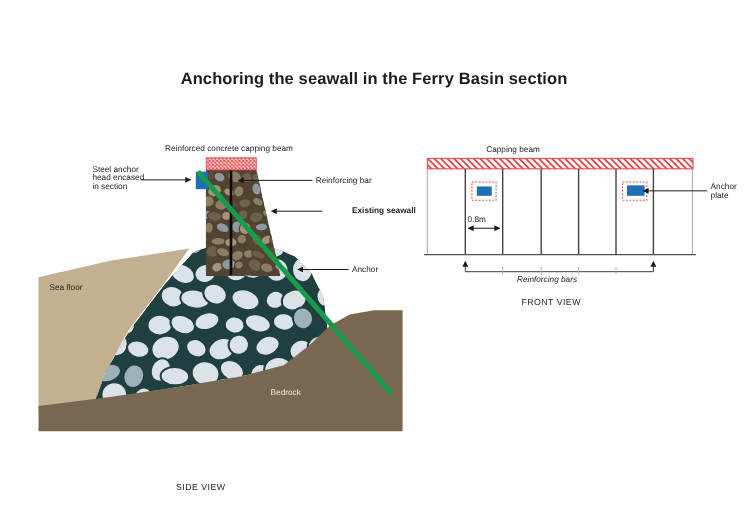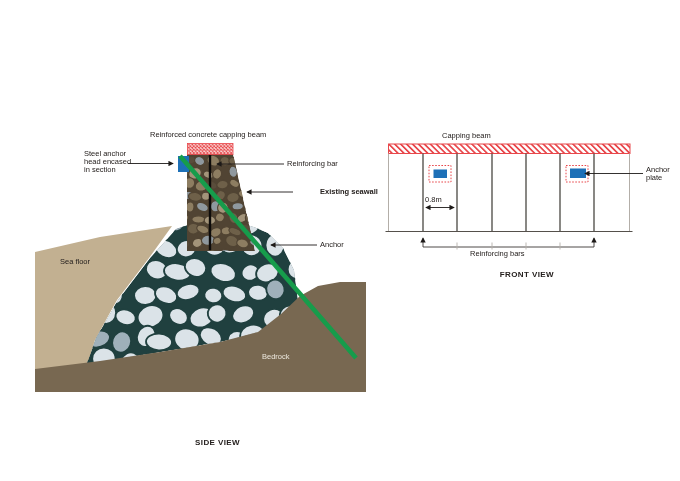--- a/index.html
+++ b/index.html
@@ -15,24 +15,24 @@
     position:absolute;left:0;right:0;top:63px;text-align:center;
     font-size:15px;font-weight:bold;color:#1d1a18;letter-spacing:.1px;
   }
   .lbl{
     position:absolute;font-size:7.5px;line-height:8px;color:#26211f;
     white-space:pre-line;
   }
   .lbl.center{text-align:left;}
   .lbl.bold{font-weight:bold;padding-left:24px;}
   .caption{
-    position:absolute;font-size:8px;font-weight:bold;letter-spacing:.4px;
-    text-align:right;color:#26211f;
-  }
-  .lbl.light{color:#ece7dd;margin-left:16px;}
+    position:absolute;font-size:8px;font-weight:normal;letter-spacing:.4px;
+    text-align:left;color:#26211f;
+  }
+  .lbl.light{color:#ece7dd;}
 </style>
 </head>
 <body>
 
 <div class="stage">
 
   <svg class="scene" width="680" height="481" viewBox="0 0 680 481">
     <defs>
       <pattern id="diagHatch" width="4.2" height="4.2" patternUnits="userSpaceOnUse" patternTransform="rotate(-45)">
         <rect width="4.2" height="4.2" fill="#ffffff"></rect>
@@ -251,31 +251,32 @@
       </g>
       <g stroke="#b5b1ac" stroke-width="0.9">
         <line x1="457" y1="242.5" x2="457" y2="249.5"></line>
         <line x1="492" y1="242.5" x2="492" y2="249.5"></line>
         <line x1="526" y1="242.5" x2="526" y2="249.5"></line>
         <line x1="560" y1="242.5" x2="560" y2="249.5"></line>
       </g>
     </g>
   </svg>
 
+  <div class="title">Anchoring the seawall in the Ferry Basin section</div>
 
   <div class="lbl center" style="left:150px;top:131px;width:121px;">Reinforced concrete capping beam</div>
   <div class="lbl" style="left:84px;top:150px;width:50px;">Steel anchor
 head encased
 in section</div>
   <div class="lbl" style="left:287px;top:160px;">Reinforcing bar</div>
   <div class="lbl bold" style="left:296px;top:188px;">Existing seawall</div>
   <div class="lbl" style="left:320px;top:241px;">Anchor</div>
-  <div class="lbl" style="left:60px;top:258px;">Sea floor</div>
+  <div class="lbl" style="left:45px;top:258px;">Sea floor</div>
   <div class="lbl light" style="left:246px;top:353px;">Bedrock</div>
   <div class="caption" style="left:160px;top:406px;width:80px;margin-top:32px;">SIDE VIEW</div>
 
   <div class="lbl center" style="left:442px;top:132px;width:80px;">Capping beam</div>
   <div class="lbl" style="left:646px;top:166px;">Anchor
 plate</div>
   <div class="lbl center" style="left:425px;top:196px;width:30px;">0.8m</div>
-  <div class="lbl center" style="left:470px;top:250px;width:80px;">Reinforcing bars</div>
+  <div class="lbl center" style="left:470px;top:250px;width:80px;font-style:italic;">Reinforcing bars</div>
   <div class="caption" style="left:474px;top:270px;width:80px;">FRONT VIEW</div>
 </div>
 
 </body></html>

